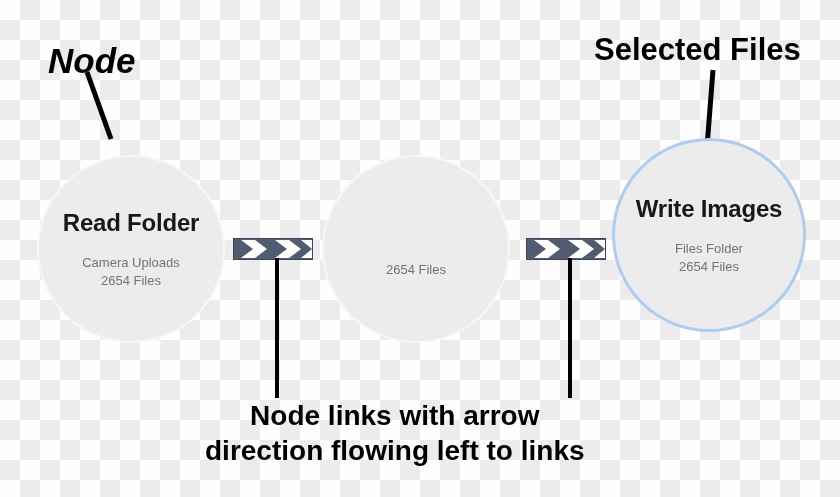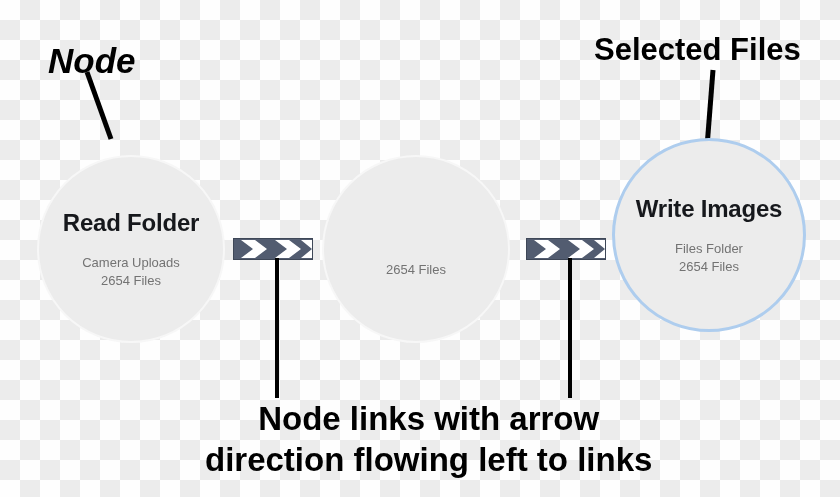--- a/index.html
+++ b/index.html
@@ -77,21 +77,21 @@
   
   .anno {
     position: absolute;
     font-weight: bold;
     color: #000;
     line-height: 1.12;
     white-space: nowrap;
   }
   #anno-node        { left: 48px;  top: 41px;  font-size: 35px; font-style: italic; }
   #anno-selected    { left: 594px; top: 33px;  font-size: 31px; }
-  #anno-links       { left: 205px; top: 398px; font-size: 33px; text-align: center; }
+  #anno-links       { left: 205px; top: 398px; font-size: 28px; text-align: center; }
   #anno-links div   { line-height: 1.25; }
 
   
   .leader {
     position: absolute;
     background: #000;
   }
   .leader-v { width: 4px; }
   .leader-svg { position: absolute; overflow: visible; }
 </style>

